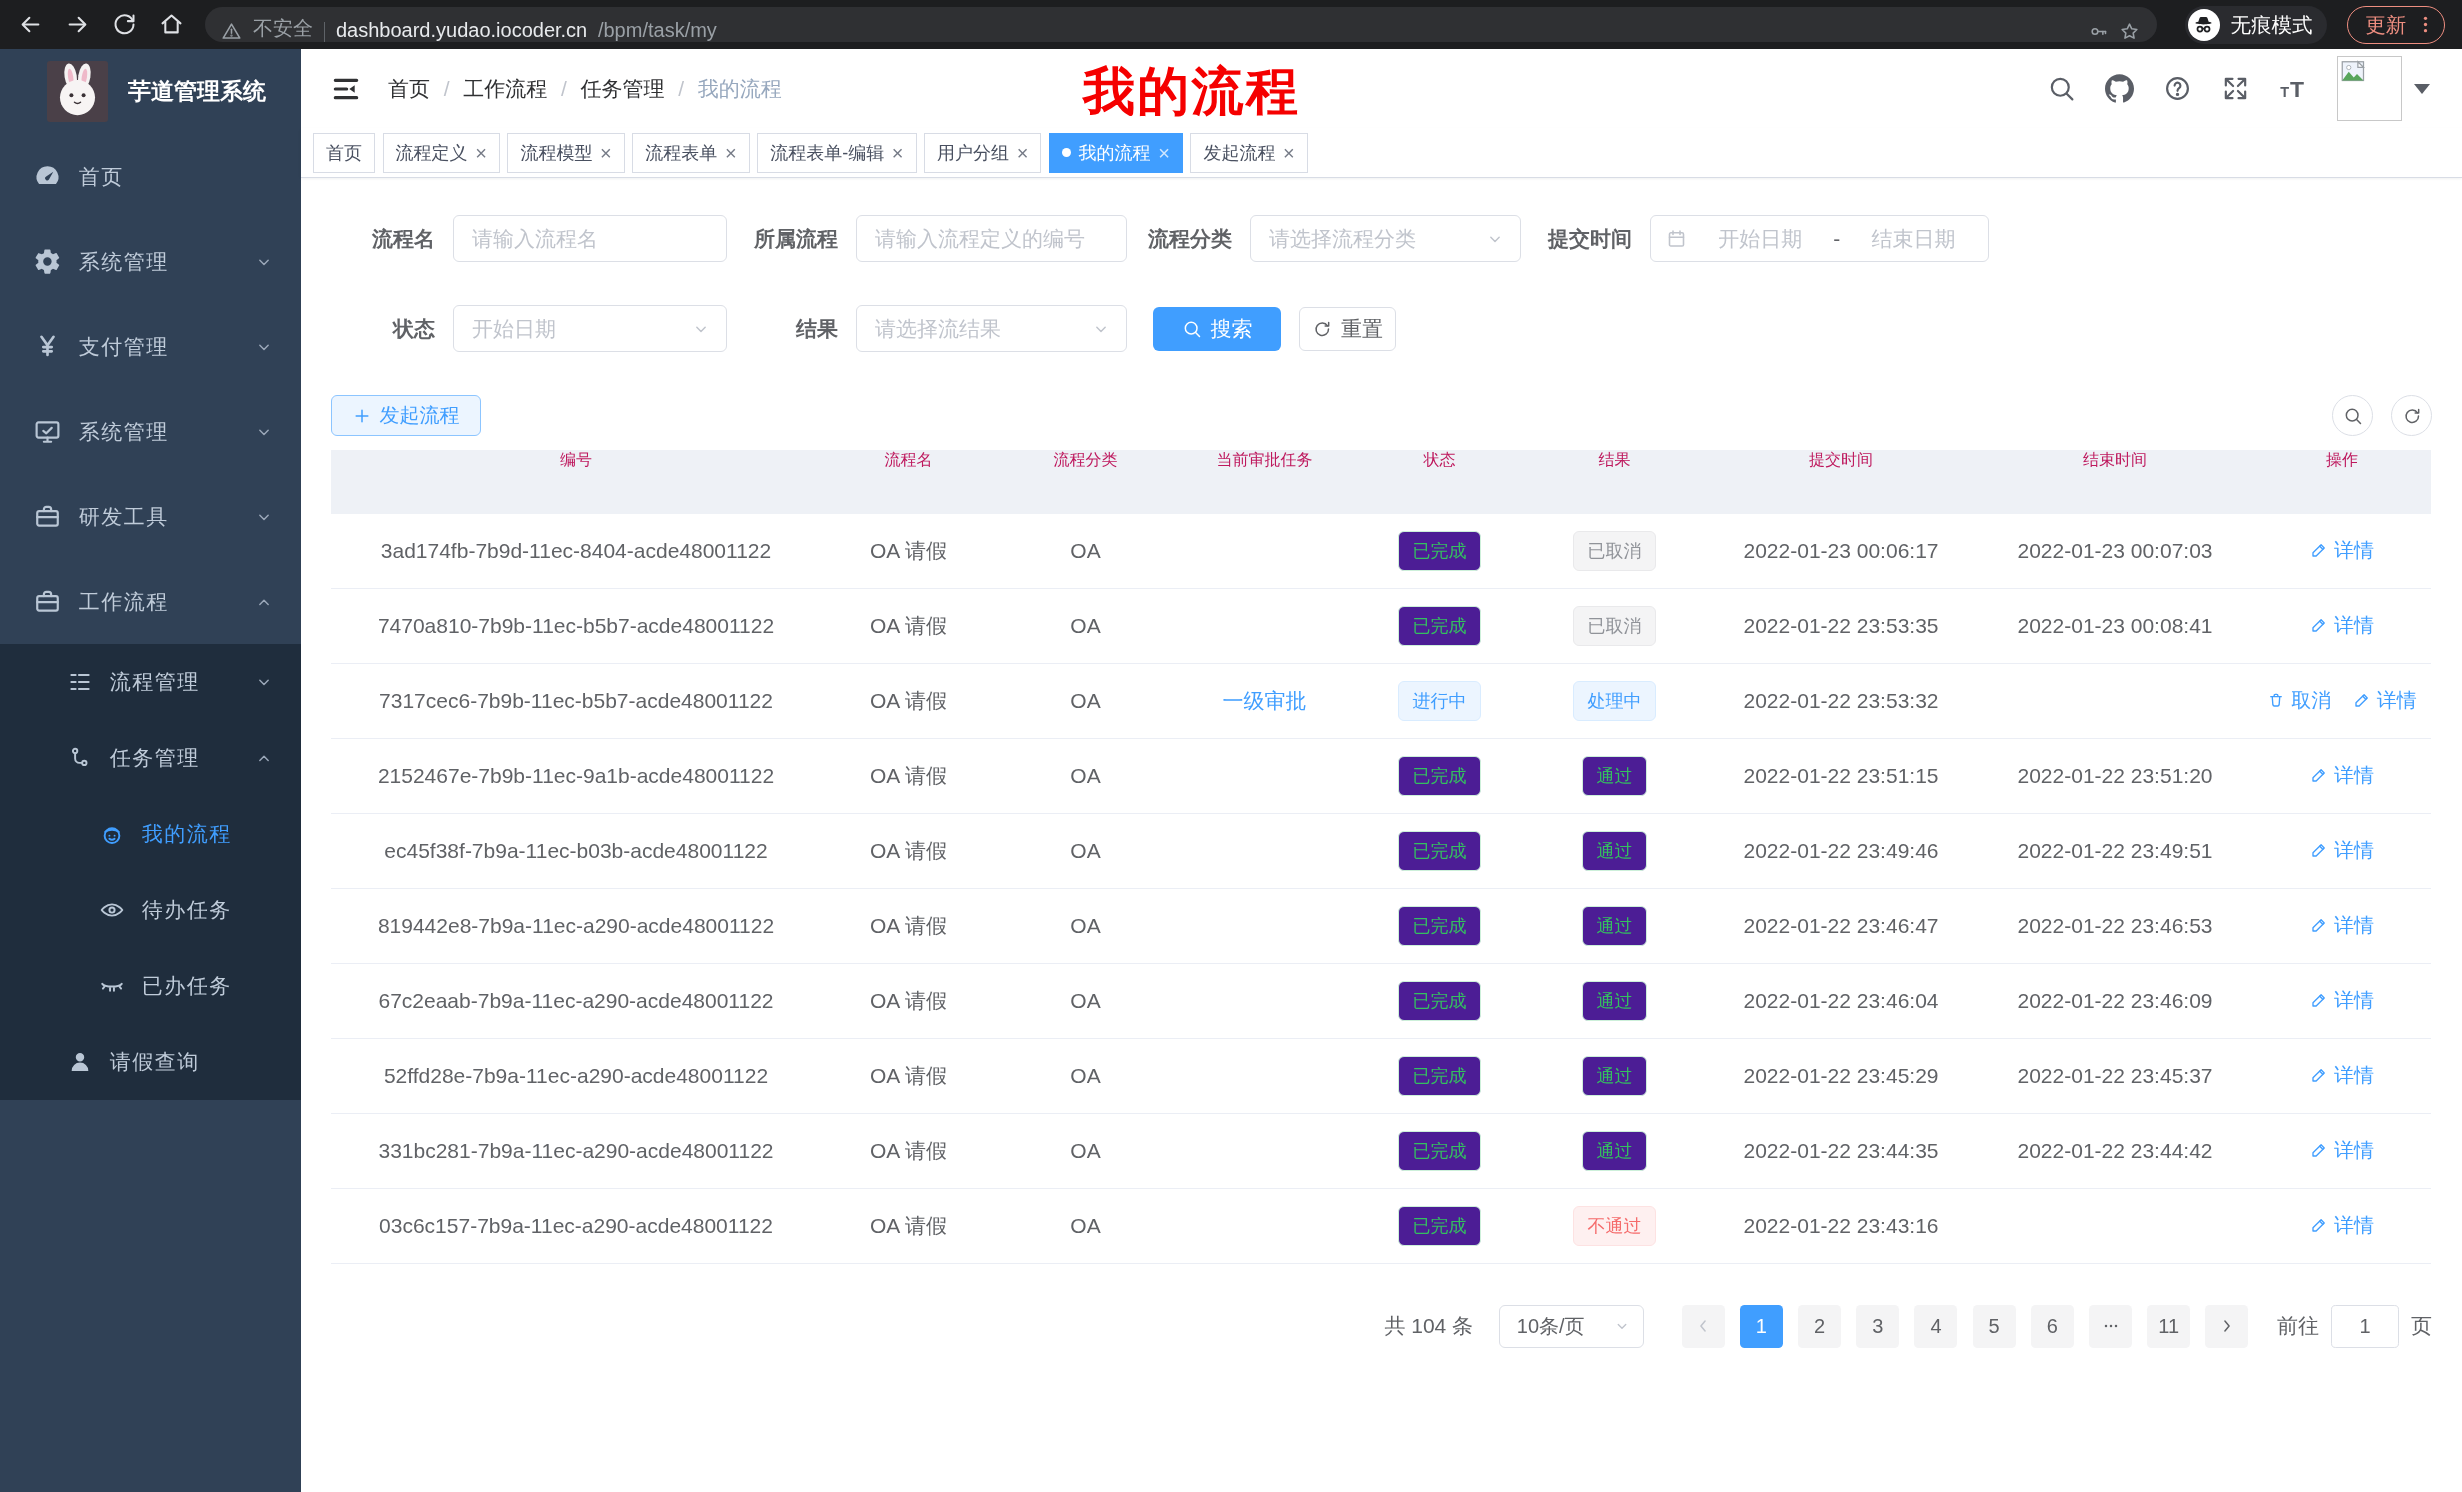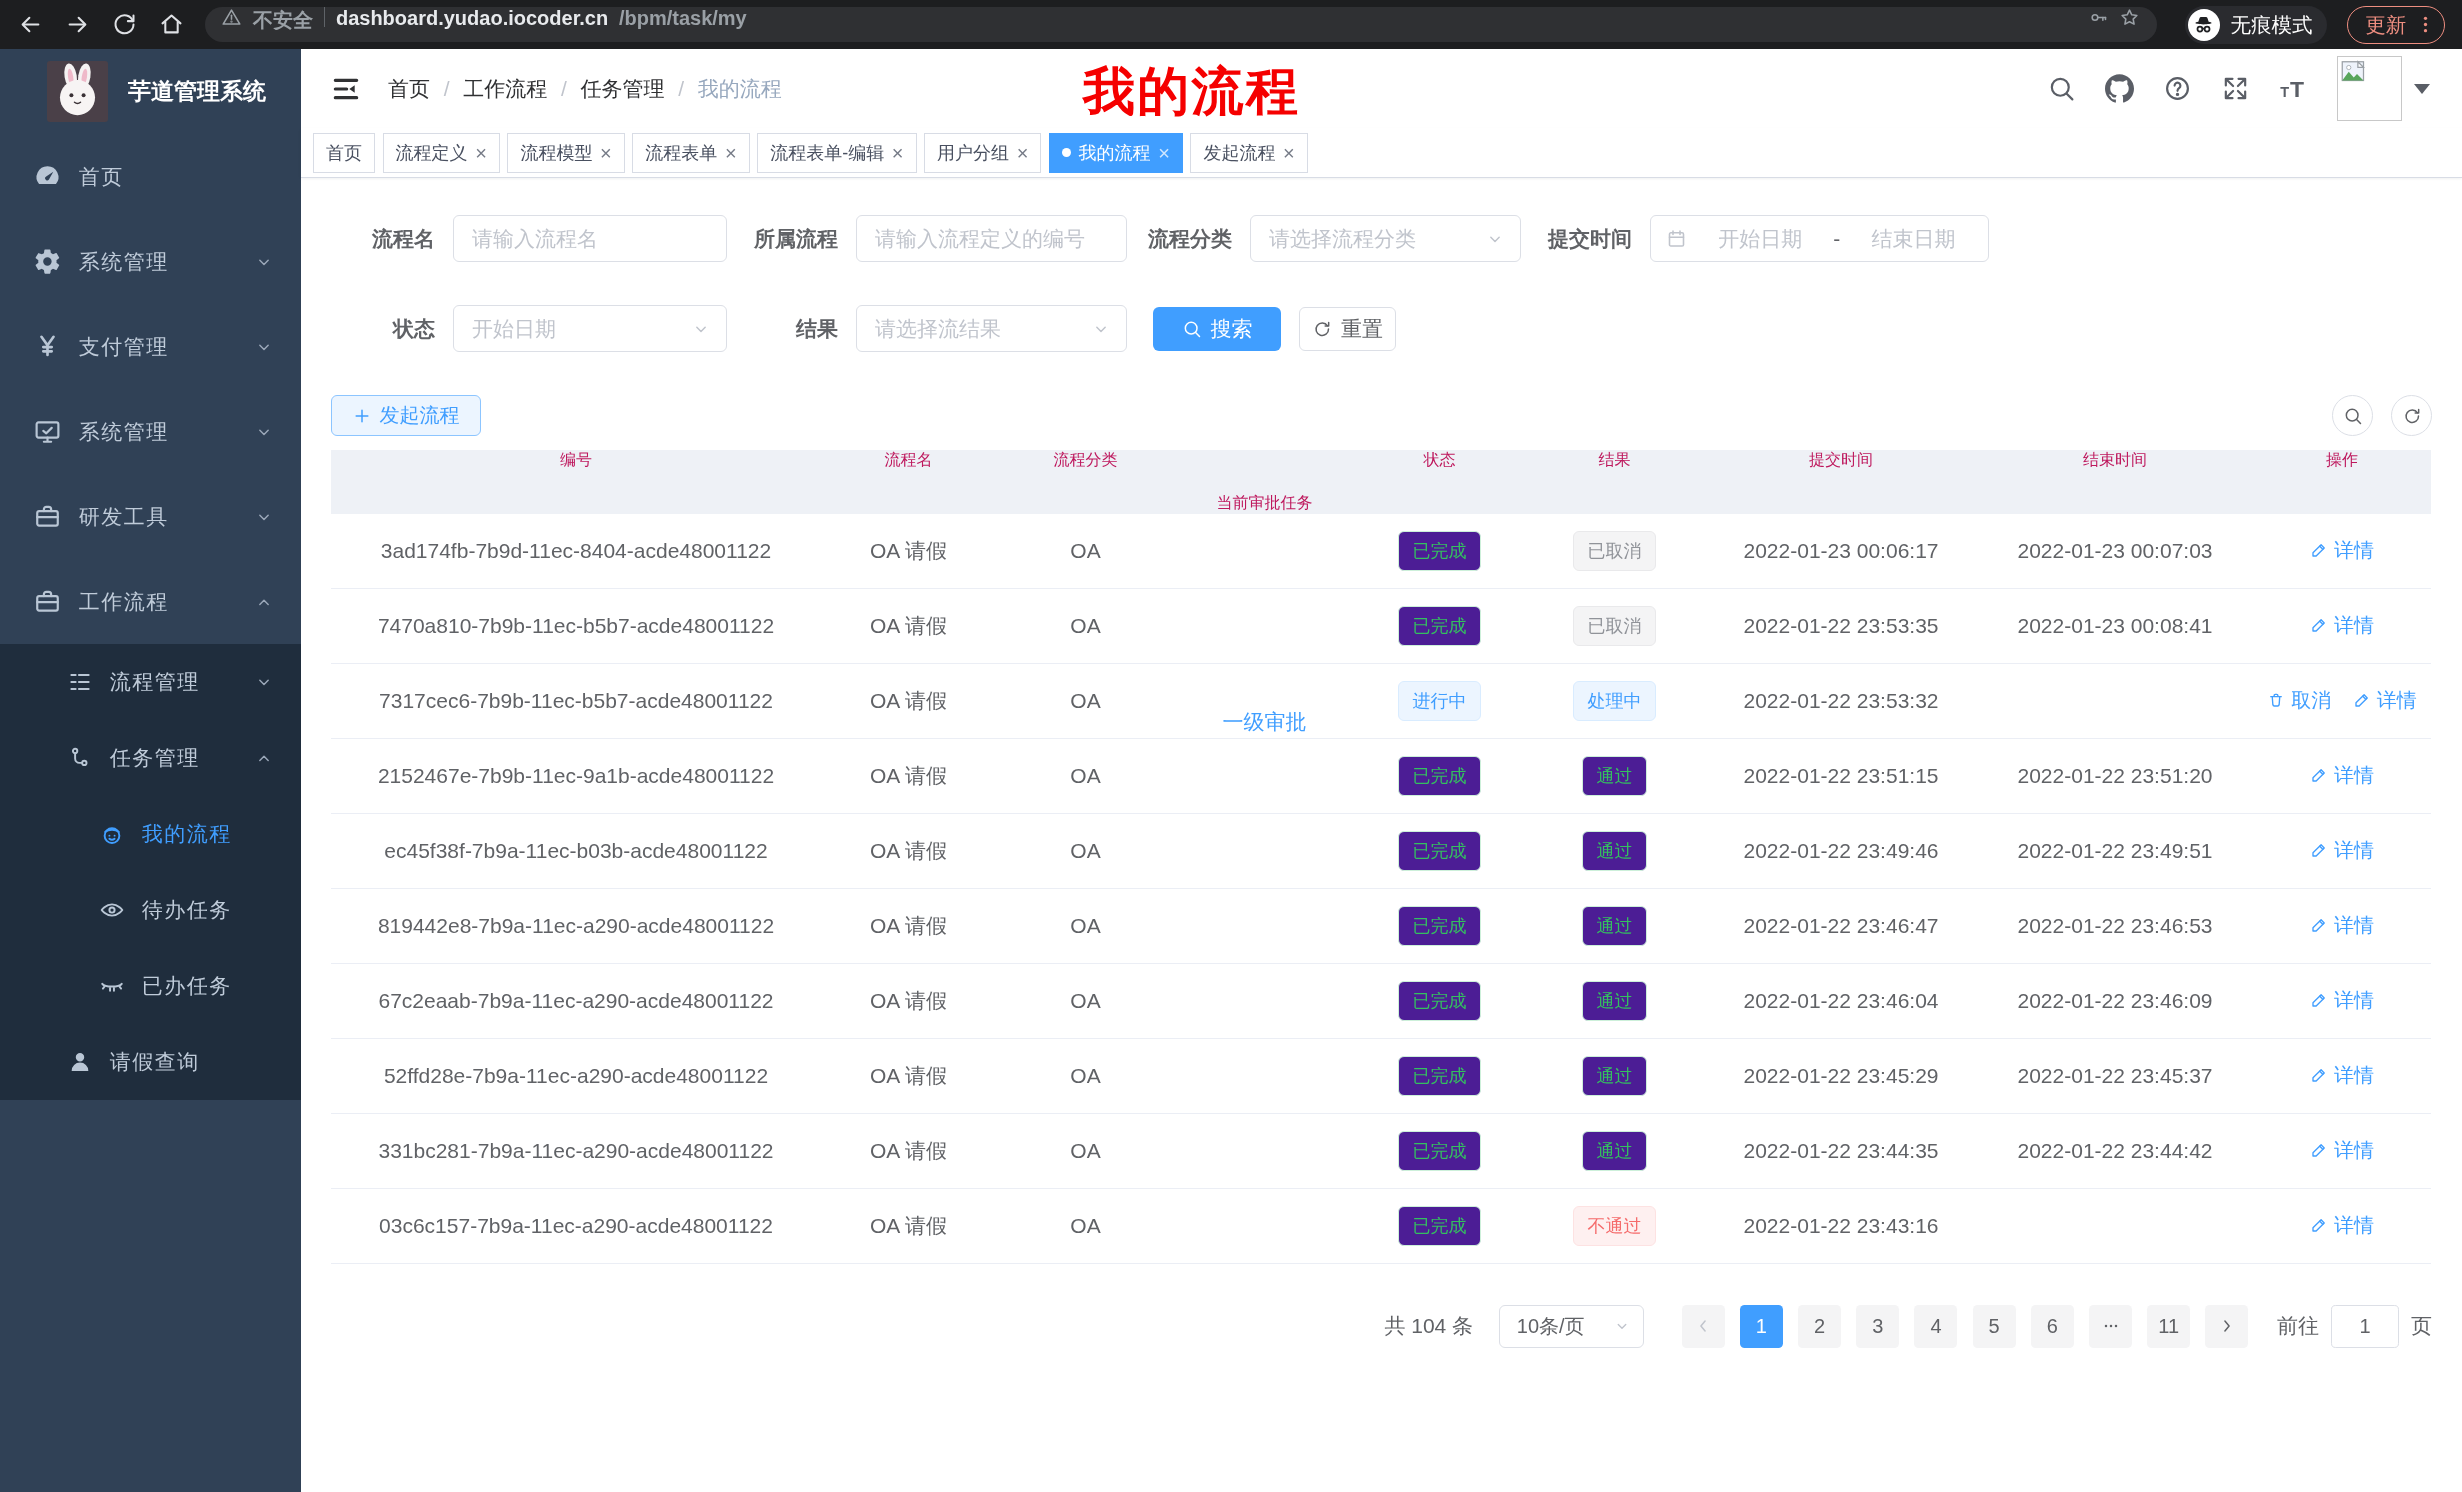--- a/index.html
+++ b/index.html
@@ -5,21 +5,21 @@
   * { margin:0; padding:0; box-sizing:border-box; }
   html,body { width:2462px; height:1493px; overflow:hidden; }
   body { font-family:"Liberation Sans","DejaVu Sans",sans-serif; background:#fff; font-size:21px; color:#606266; }
   svg { display:block; }
   .screen { position:relative; width:2462px; height:1493px; }
 
   
   .browser-bar { height:49px; background:#1d1e20; display:flex; align-items:center; padding:0 16.7px; gap:20px; }
   .bnav { width:27px; height:27px; color:#dfe1e5; flex:none; }
   .bnav svg { width:27px; height:27px; }
-  .url-pill { flex:1; height:35px; background:#2f3033; border-radius:17.5px; display:flex; align-items:flex-start; padding:0 16.7px; gap:10.7px; min-width:0; margin-right:7.6px;font-weight:bold; }
+  .url-pill { flex:1; height:35px; background:#2f3033; border-radius:17.5px; display:flex; align-items:flex-end; padding:0 16.7px; gap:10.7px; min-width:0; margin-right:7.6px; }
   .url-pill .wicon { width:21px; height:21px; color:#9aa0a6; }
   .url-pill .wicon svg { width:21px; height:21px; }
   .nsafe { color:#9aa0a6; font-size:20px; }
   .pill-div { width:1.5px; height:20px; background:#5f6368; }
   .url-domain { color:#e8eaed; font-size:20px; }
   .url-path { color:#9aa0a6; font-size:20px; }
   .pill-spacer { flex:1; }
   .incog { height:38px; background:#2a2b2f; border-radius:19px; display:flex; align-items:center; padding:3px 15px 3px 3px; gap:10.7px; flex:none; }
   .incog-circle { width:32px; height:32px; border-radius:50%; background:#fff; color:#202124; display:flex; align-items:center; justify-content:center; }
   .incog-circle svg { width:23px; height:23px; }
@@ -101,21 +101,21 @@
   .create-btn svg { width:20px; height:20px; }
   .tool-circles { margin-left:auto; display:flex; gap:18px; }
   .circle-btn { width:41px; height:41px; border-radius:50%; border:0.8px solid #dcdfe6; background:#fff; color:#606266; display:flex; align-items:center; justify-content:center; cursor:pointer; }
   .circle-btn svg { width:20px; height:20px; }
 
   
   .tbl { width:2100px; }
   .th-row { display:flex; align-items:flex-start; height:64px; background:#eef1f6; color:#be185d; font-size:16px; }
   .tr { display:flex; align-items:center; height:75px; border-bottom:0.8px solid #ebeef5; font-size:21px; color:#606266; }
   .td, .th { text-align:center; flex:none; overflow:hidden; }
-  .c0{width:490px;} .c1{width:175px;} .c2{width:179px;} .c3{width:179px;margin-top:43px;} .c4{width:171px;} .c5{width:179px;} .c6{width:274px;} .c7{width:274px;} .c8{width:180px;}
+  .c0{width:490px;} .c1{width:175px;} .c2{width:179px;} .c3{width:179px;} .c4{width:171px;} .c5{width:179px;} .c6{width:274px;} .c7{width:274px;} .c8{width:180px;}
   .tag { display:inline-block; padding:0 13.7px; height:40px; line-height:38px; border-radius:6px; font-size:18px; border:0.8px solid; }
   .tag-success { color:#34c05f; background:#4c1d95; border-color:#cdf0da; }
   .tag-info { color:#909399; background:#f4f4f5; border-color:#e9e9eb; }
   .tag-primary { color:#409eff; background:#ecf5ff; border-color:#d9ecff; }
   .tag-danger { color:#f56c6c; background:#fef0f0; border-color:#fde2e2; }
   .task-link { color:#409eff; cursor:pointer; }
   .op-link { color:#409eff; font-size:20px; display:inline-flex; align-items:center; gap:6px; margin:0 10.7px; cursor:pointer; }
   .op-link svg { width:18px; height:18px; }
 
   

